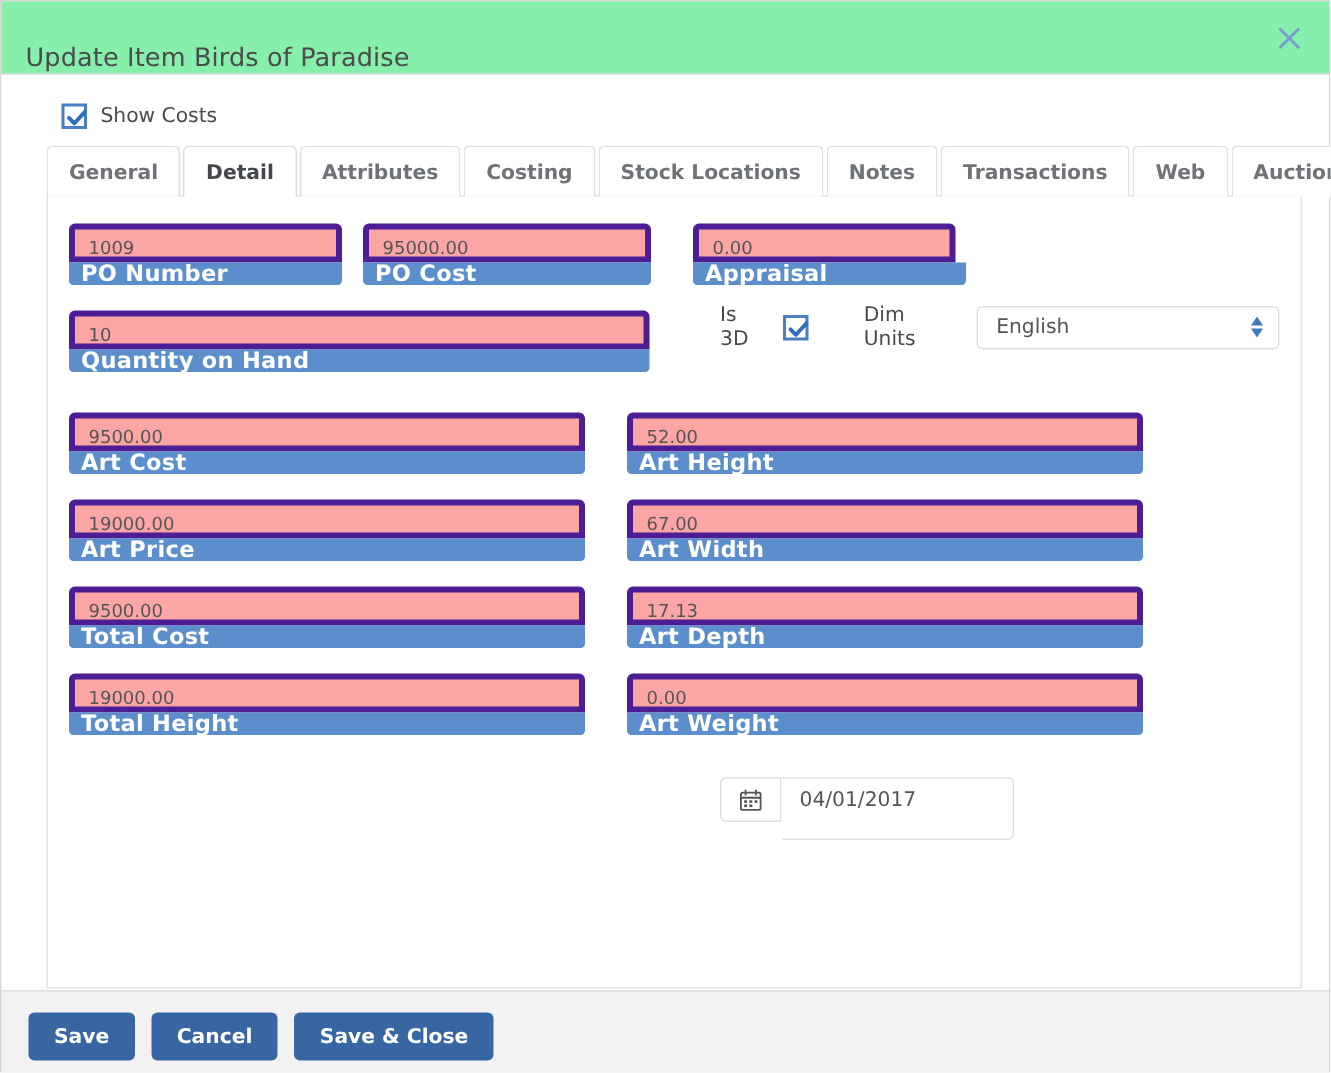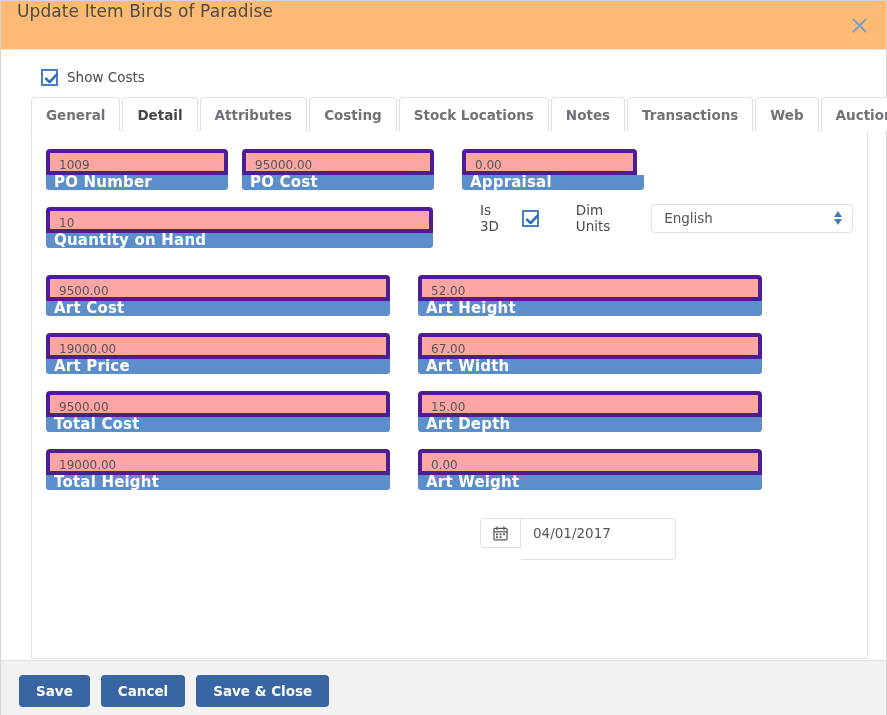--- a/index.html
+++ b/index.html
@@ -18,24 +18,24 @@
     border: 1px solid #d5d5d5;
     display: flex;
     flex-direction: column;
   }
 
   
   .titlebar {
     position: relative;
     height: 49px;
     flex: 0 0 49px;
-    background: #fdba74;
+    background: #86efac;
     border-bottom: 1px solid #e2e2e2;
     display: flex;
-    align-items: flex-start;
+    align-items: flex-end;
   }
   .title-text {
     font-size: 17px;
     color: #4b4b4b;
     padding-left: 16px;
     letter-spacing: .1px;
   }
   .close-btn {
     position: absolute;
     right: 14px; top: 50%;
@@ -398,21 +398,21 @@
             <div class="fband">Art Width</div>
           </div>
         </div>
 
         <div class="frow" style="margin-top:17px;">
           <div class="fieldwrap w-half">
             <div class="finput">9500.00</div>
             <div class="fband">Total Cost</div>
           </div>
           <div class="fieldwrap w-half" style="margin-left:28px;">
-            <div class="finput">15.00</div>
+            <div class="finput">17.13</div>
             <div class="fband">Art Depth</div>
           </div>
         </div>
 
         <div class="frow" style="margin-top:17px;">
           <div class="fieldwrap w-half">
             <div class="finput">19000.00</div>
             <div class="fband">Total Height</div>
           </div>
           <div class="fieldwrap w-half" style="margin-left:28px;">

